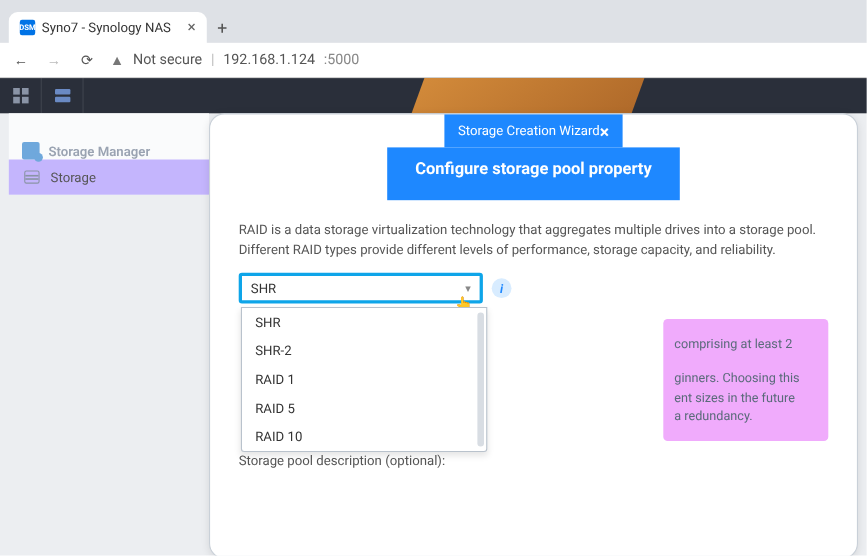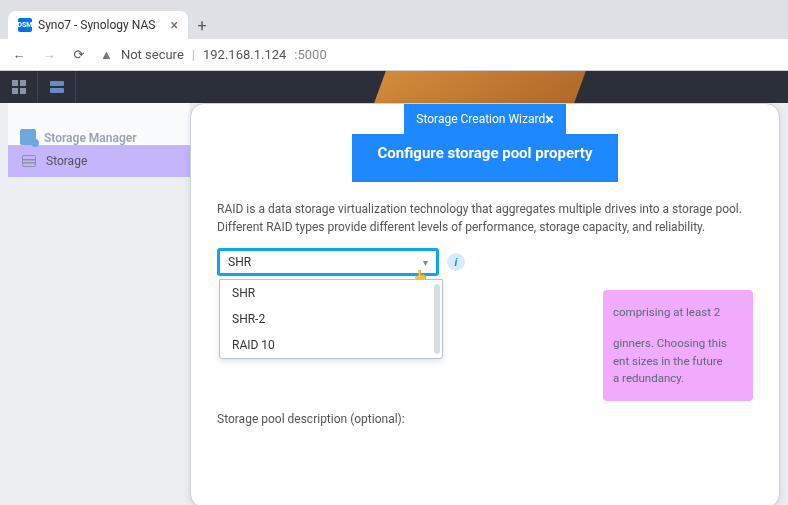--- a/index.html
+++ b/index.html
@@ -140,20 +140,22 @@
       <p class="wiz-intro">RAID is a data storage virtualization technology that aggregates multiple drives into a storage pool. Different RAID types provide different levels of performance, storage capacity, and reliability.</p>
 
       <div class="form-row">
         <div class="select-box">
           <span>SHR</span>
           <span class="hand-cursor">👆</span>
           <div class="dropdown">
             <div class="dropdown-inner">
               <div class="dd-item">SHR</div>
               <div class="dd-item">SHR-2</div>
+              <div class="dd-item">RAID 1</div>
+              <div class="dd-item">RAID 5</div>
               <div class="dd-item">RAID 10</div>
 
             </div>
           </div>
         </div>
         <div class="info-icon">i</div>
       </div>
 
       <div class="hint-box">
         <p>comprising at least 2</p>

